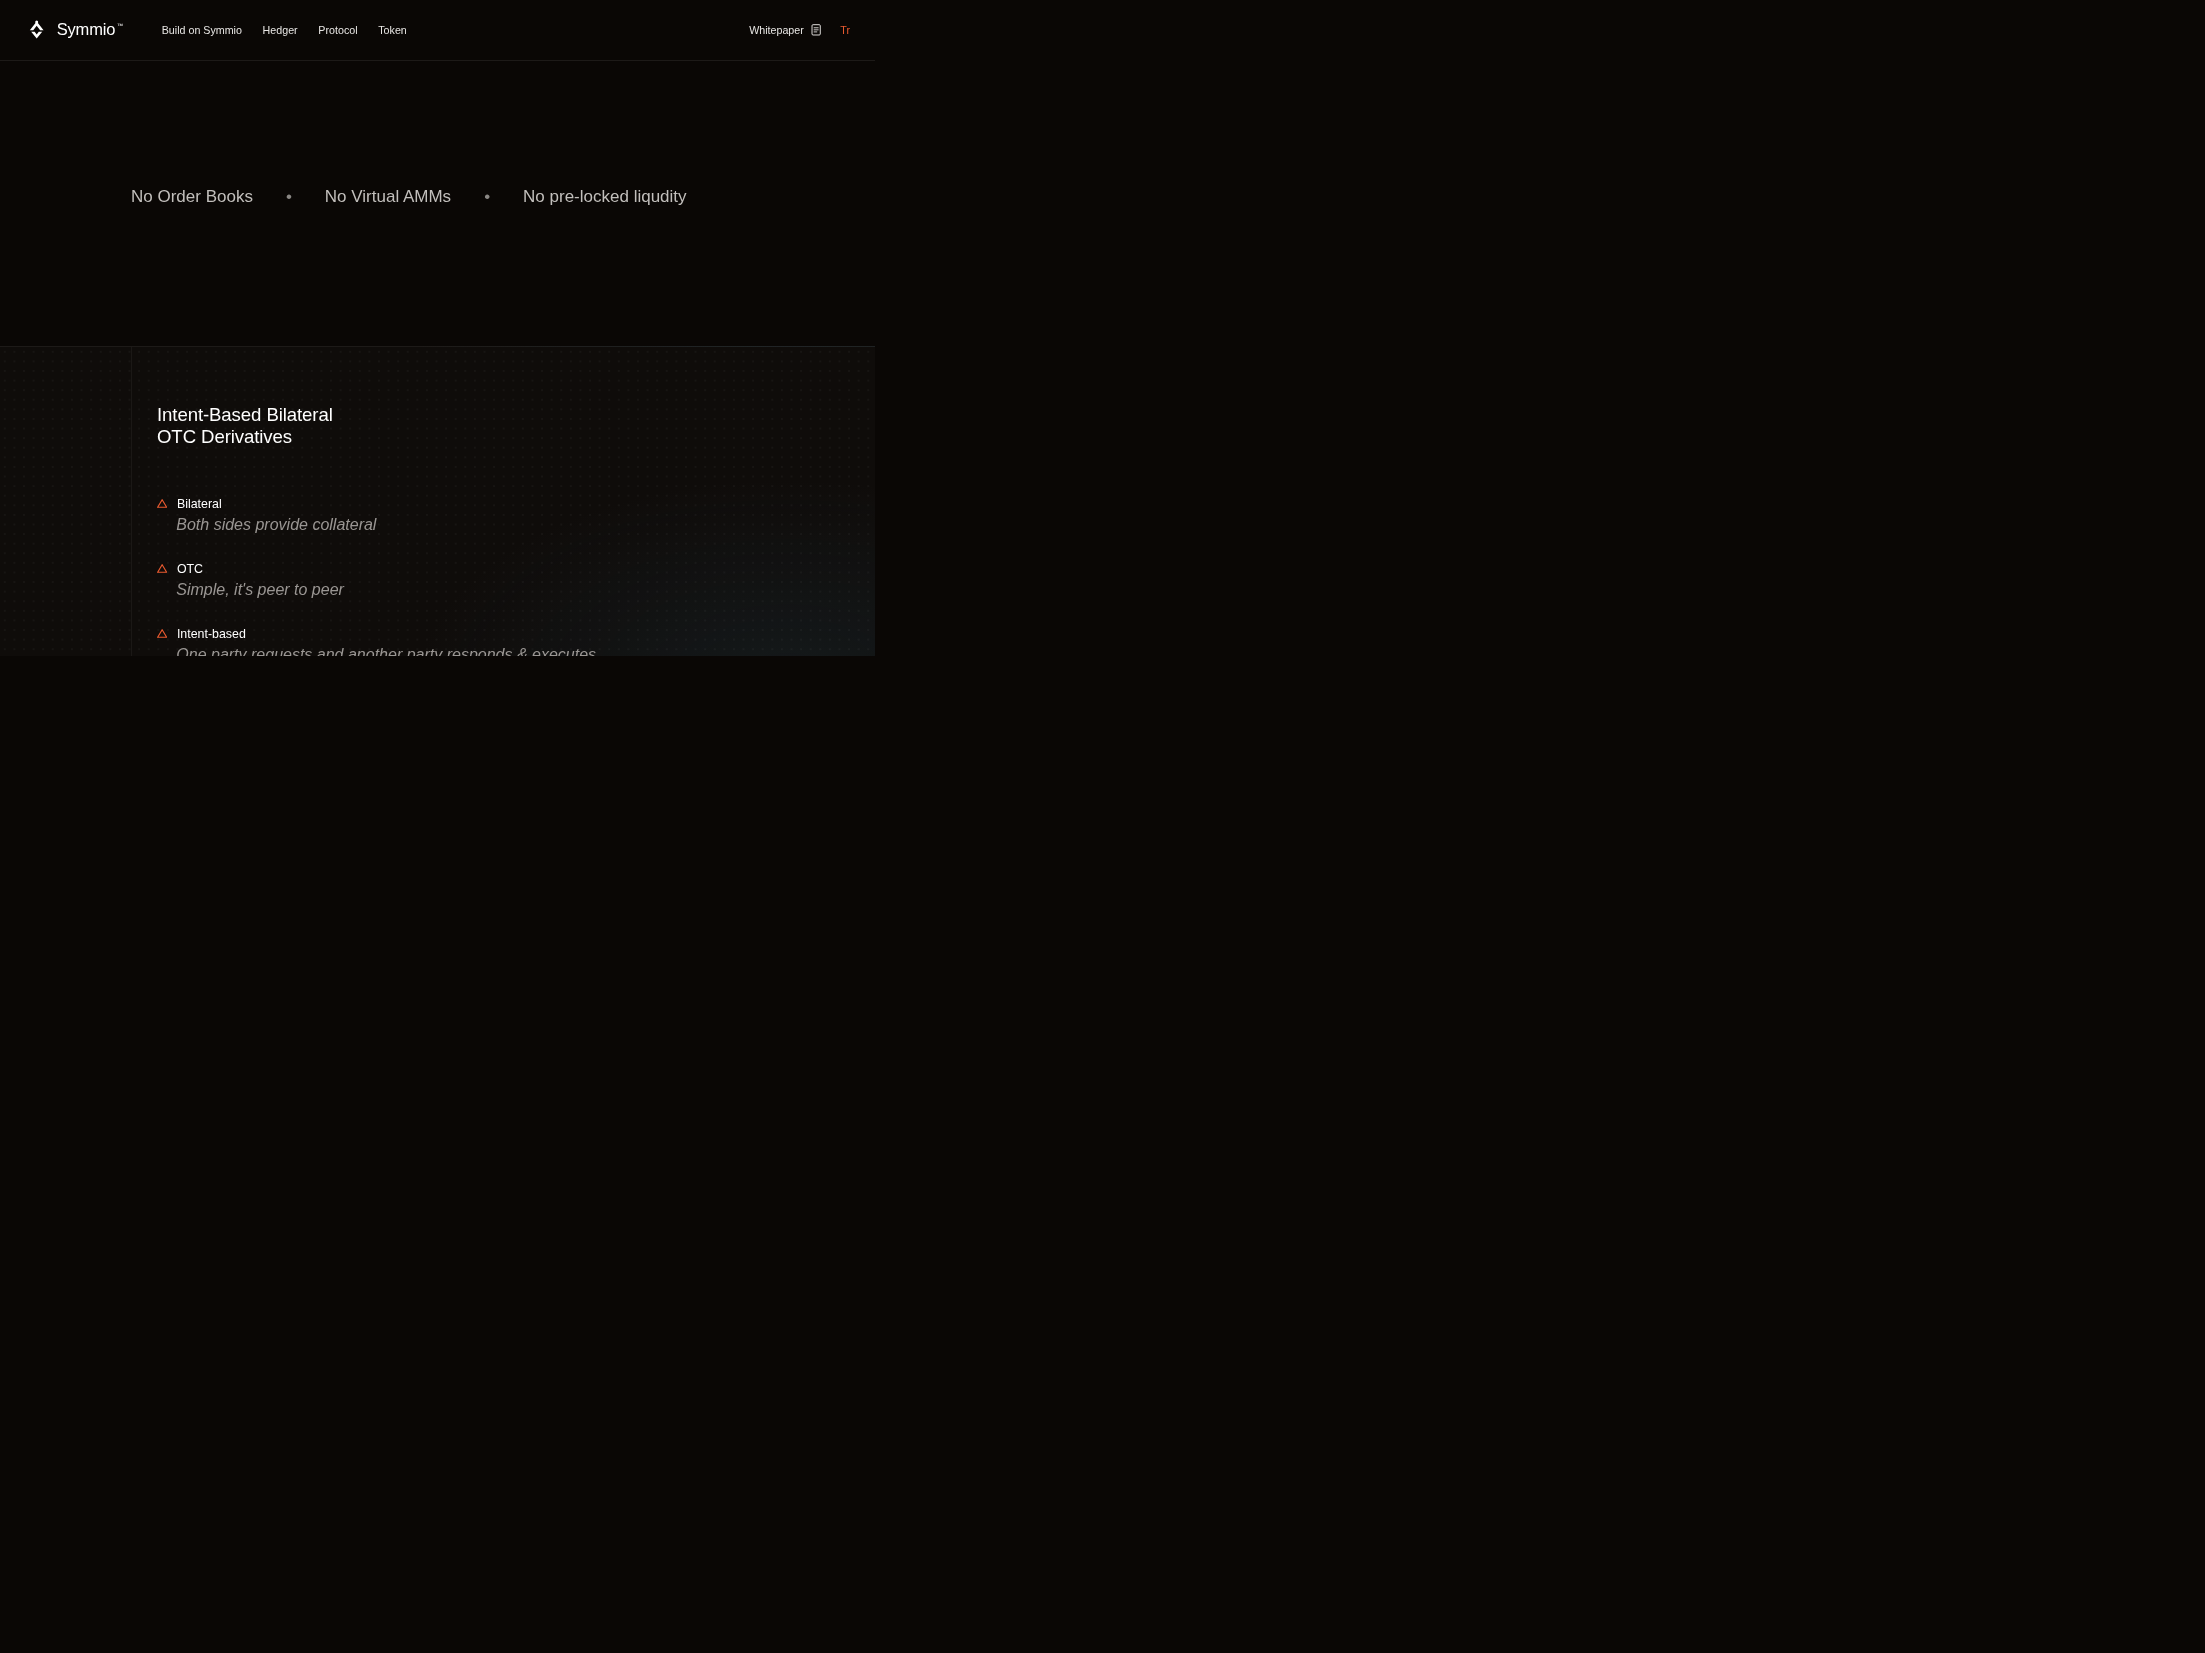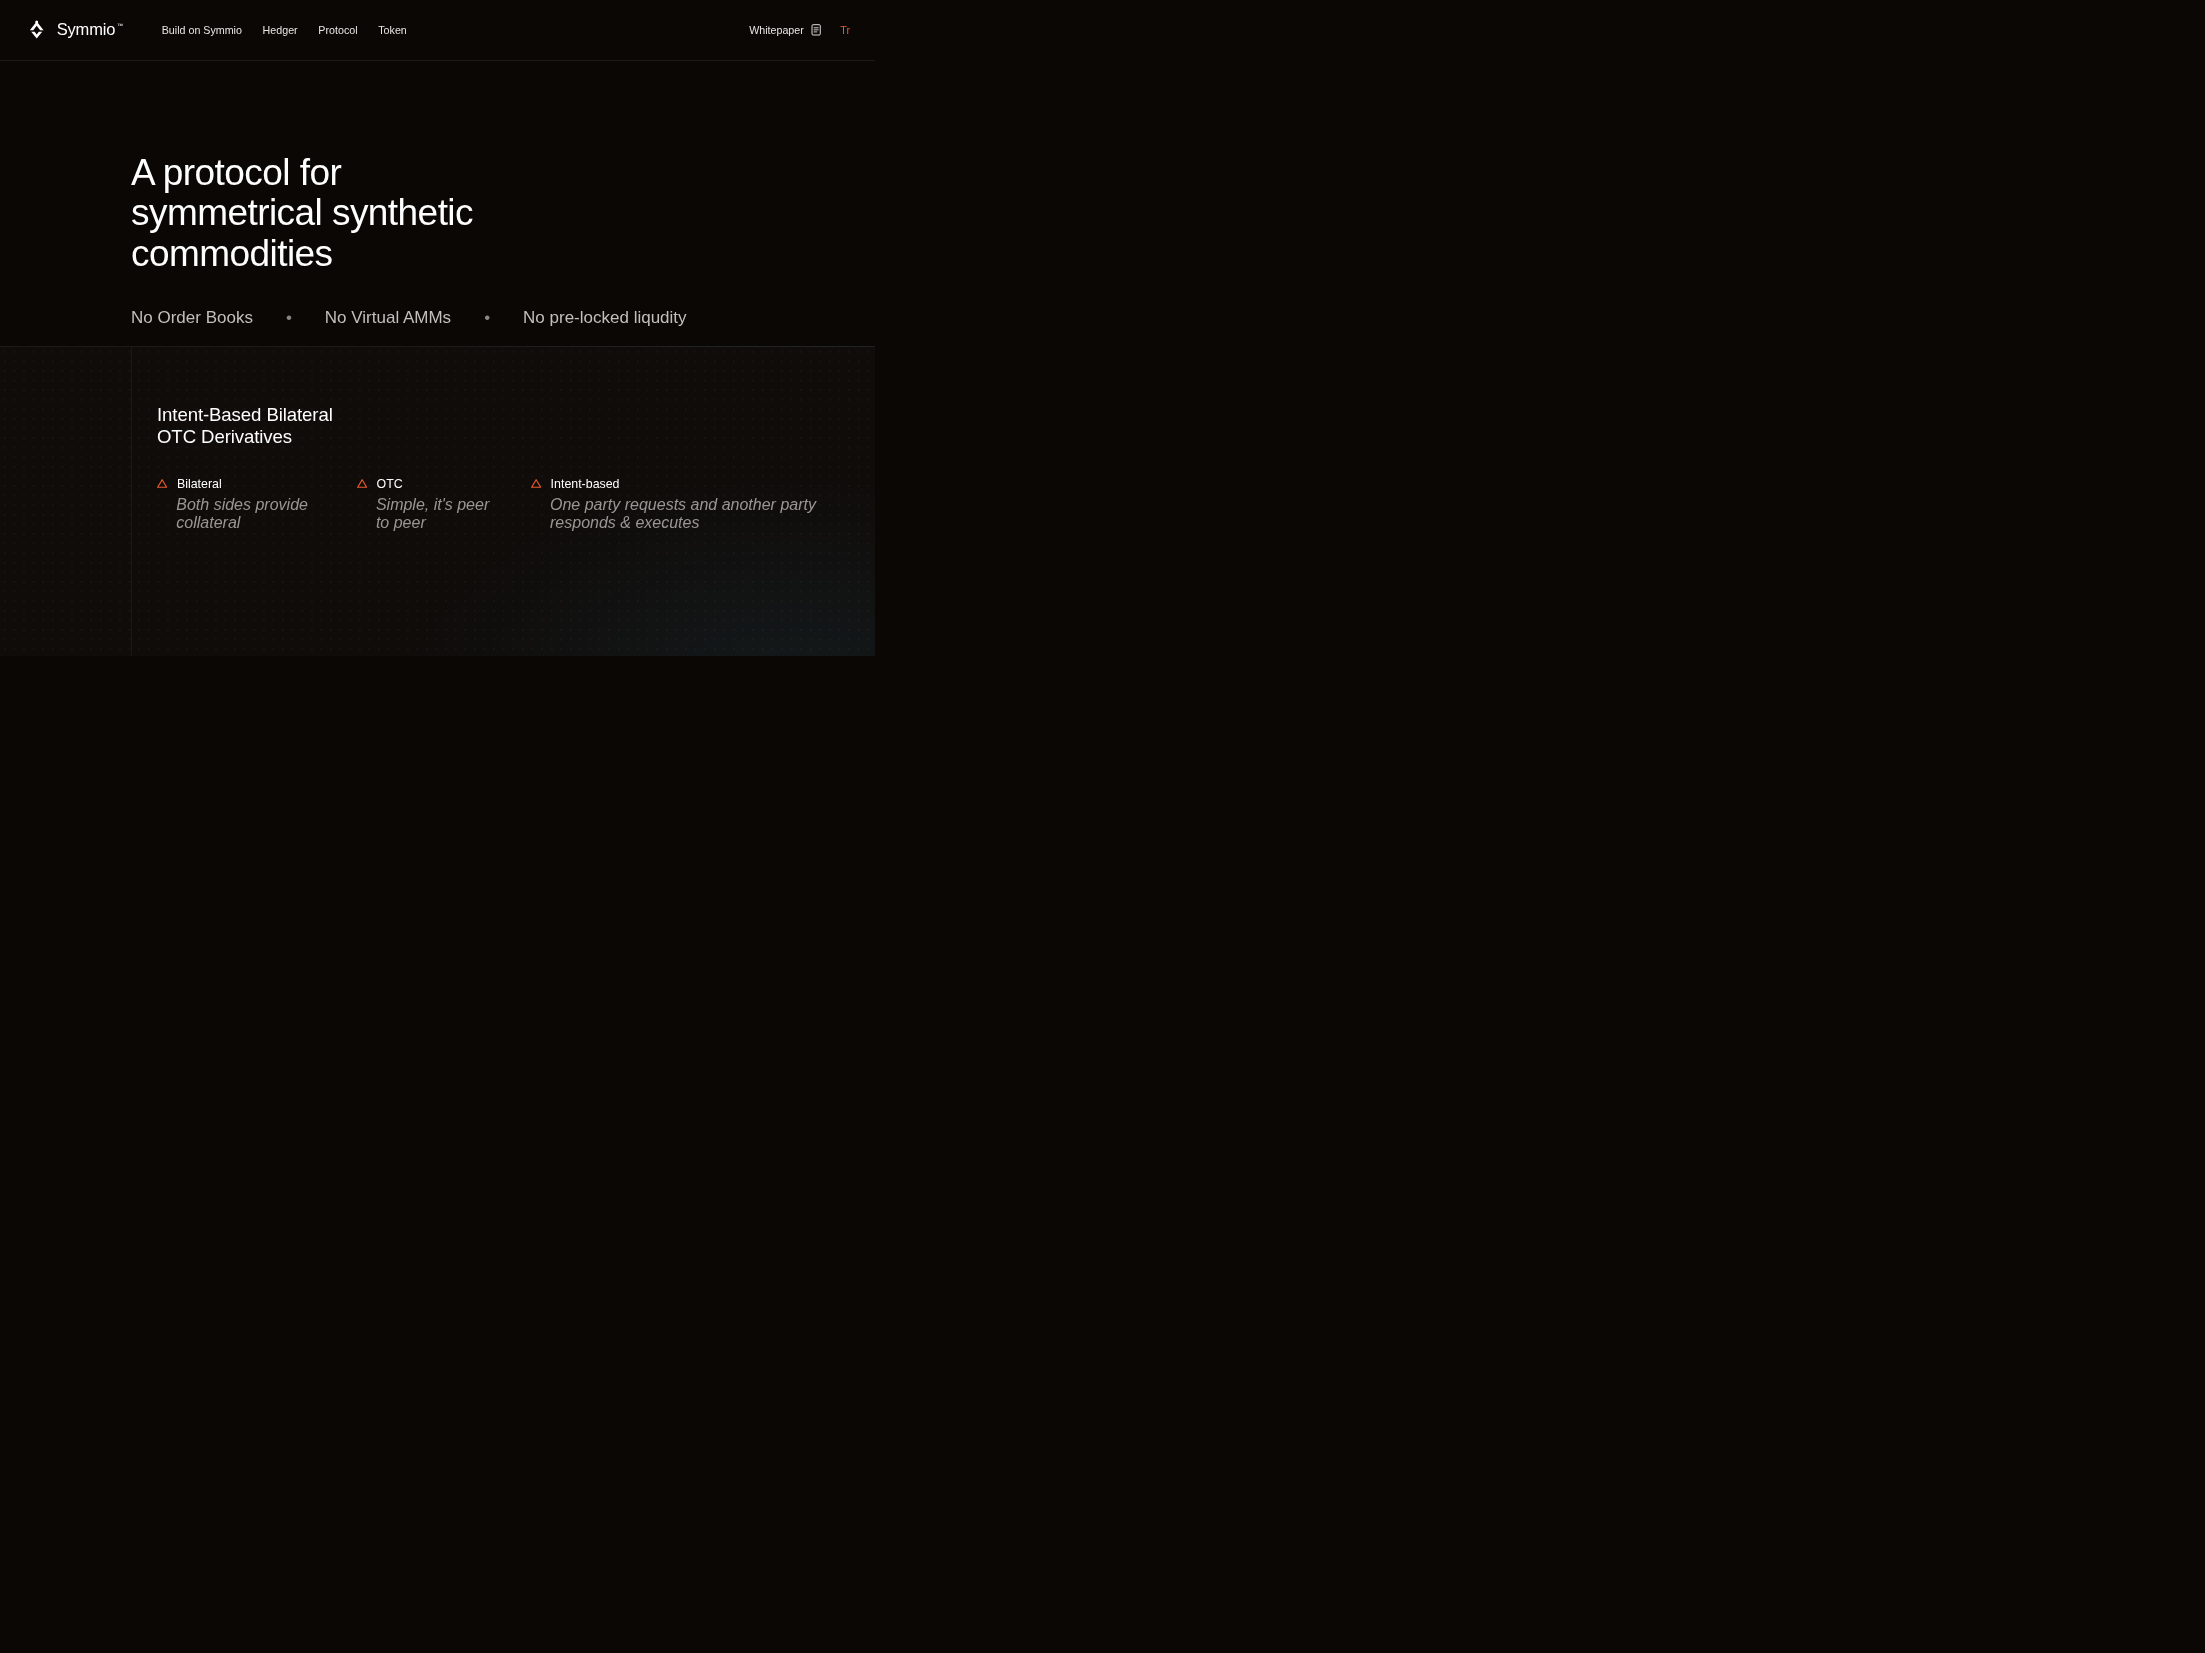--- a/index.html
+++ b/index.html
@@ -125,23 +125,23 @@
   position: relative;
   padding: 57px 0 0 157px;
 }
 .features-title {
   font-size: 18.6px;
   font-weight: 500;
   line-height: 1.2;
   letter-spacing: -0.005em;
 }
 .feature-list {
-  margin-top: 28px;
-  display: flex;
-  flex-direction: row;
+  margin-top: 48px;
+  display: flex;
+  flex-direction: column;
   gap: 27.6px;
 }
 .feature-item {
   display: flex;
   flex-direction: column;
   gap: 5.5px;
 }
 .feature-head {
   display: flex;
   align-items: center;
@@ -220,25 +220,20 @@
           <rect x="1.5" y="1" width="12" height="15" rx="1.5" stroke="#e8e6e4" stroke-width="1.4"></rect>
           <path d="M4.5 5.5h6M4.5 8.5h6M4.5 11.5h4" stroke="#e8e6e4" stroke-width="1.3" stroke-linecap="round"></path>
         </svg>
       </span>
     </div>
     <span class="trade-link">Tr</span>
   </div>
 </div>
 
 <div class="hero">
-  <h1 class="hero-title">
-    <span>A protocol for</span><br>
-    <span>symmetrical synthetic</span><br>
-    <span>commodities</span>
-  </h1>
   <div class="hero-bullets">
     <span>No Order Books</span>
     <span class="bullet-dot">•</span>
     <span>No Virtual AMMs</span>
     <span class="bullet-dot">•</span>
     <span>No pre-locked liqudity</span>
   </div>
 </div>
 
 <div class="features-wrap">

